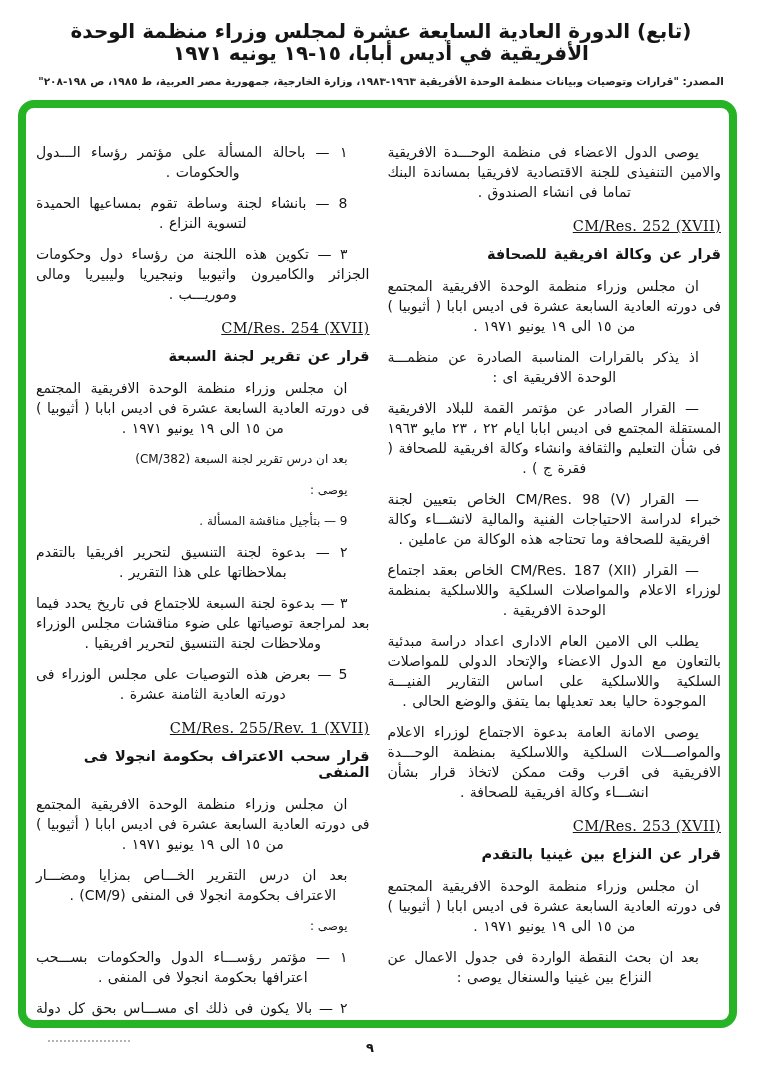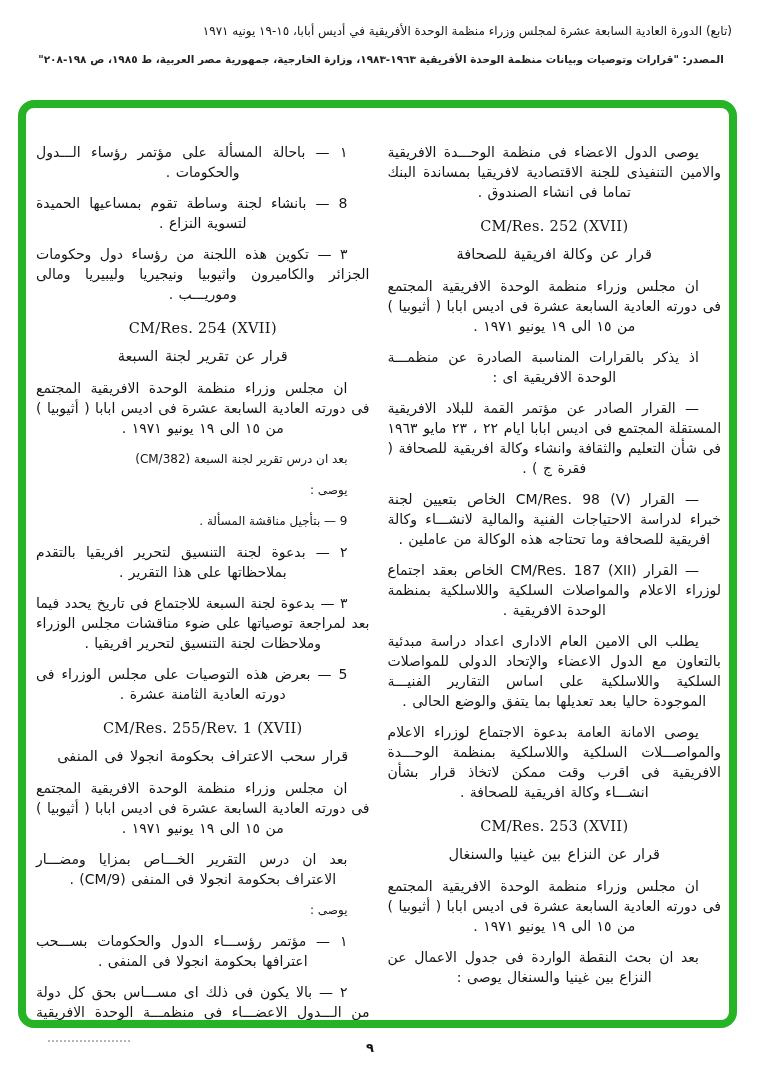--- a/index.html
+++ b/index.html
@@ -3,21 +3,21 @@
 <meta charset="utf-8">
 <style>
   html,body{margin:0;padding:0;}
   body{
     width:762px;height:1082px;position:relative;overflow:hidden;
     background:#ffffff;color:#151515;
     font-family:"DejaVu Sans", sans-serif;
   }
   
   .hdr{position:absolute;top:20px;left:0;right:0;text-align:center;direction:rtl;}
-  .hdr-title{font-size:12px;font-weight:normal;line-height:22px;padding:0 30px;text-align:right;}
+  .hdr-title{font-size:20px;font-weight:bold;line-height:22px;padding:0 30px;}
   .hdr-src{font-size:10.5px;font-weight:bold;margin-top:11px;color:#222;}
   
   .frame{
     position:absolute;left:18px;top:100px;width:719px;height:928px;
     box-sizing:border-box;border:8px solid #26b326;border-radius:16px;
     overflow:hidden;
   }
   .cols{
     position:absolute;top:0;left:0;right:0;bottom:0;
     padding:30px 8px 0 10px;display:flex;gap:18px;direction:rtl;
@@ -27,27 +27,28 @@
   .par{
     direction:rtl;font-size:14px;line-height:20px;margin:4px 0 11px;
     text-align:justify;text-align-last:center;text-indent:22px;
     word-spacing:1px;
   }
   .line{
     direction:rtl;font-size:12px;line-height:20px;margin:0 0 11px;
     text-align:right;text-indent:22px;
   }
   .res{
-    direction:ltr;text-align:center;
+    direction:ltr;text-align:right;
     font-family:"DejaVu Serif", serif;
     font-size:14.5px;letter-spacing:.3px;
     margin:16px 0 12px;
+    text-decoration:underline;
   }
   .head{
-    direction:rtl;text-align:center;font-weight:normal;
+    direction:rtl;text-align:right;font-weight:bold;
     font-size:14.5px;margin:2px 0 14px;word-spacing:2px;
   }
   
   .pageno{position:absolute;left:366px;top:1040px;font-size:13px;font-weight:bold;}
   .smudge{position:absolute;left:48px;top:1040px;width:82px;border-top:2px dotted #b5b5b0;}
 </style>
 </head>
 <body style="background: rgb(255, 255, 255); color: rgb(21, 21, 21);">
 
 <div class="hdr">
@@ -62,21 +63,21 @@
         <div class="res">CM/Res. 252 (XVII)</div>
         <div class="head">قرار عن وكالة افريقية للصحافة</div>
         <div class="par">ان مجلس وزراء منظمة الوحدة الافريقية المجتمع فى دورته العادية السابعة عشرة فى اديس ابابا ( أثيوبيا ) من ١٥ الى ١٩ يونيو ١٩٧١ .</div>
         <div class="par">اذ يذكر بالقرارات المناسبة الصادرة عن منظمـــة الوحدة الافريقية اى :</div>
         <div class="par">— القرار الصادر عن مؤتمر القمة للبلاد الافريقية المستقلة المجتمع فى اديس ابابا ايام ٢٢ ، ٢٣ مايو ١٩٦٣ فى شأن التعليم والثقافة وانشاء وكالة افريقية للصحافة ( فقرة ج ) .</div>
         <div class="par">— القرار CM/Res. 98 (V) الخاص بتعيين لجنة خبراء لدراسة الاحتياجات الفنية والمالية لانشـــاء وكالة افريقية للصحافة وما تحتاجه هذه الوكالة من عاملين .</div>
         <div class="par">— القرار CM/Res. 187 (XII) الخاص بعقد اجتماع لوزراء الاعلام والمواصلات السلكية واللاسلكية بمنظمة الوحدة الافريقية .</div>
         <div class="par">يطلب الى الامين العام الادارى اعداد دراسة مبدئية بالتعاون مع الدول الاعضاء والإتحاد الدولى للمواصلات السلكية واللاسلكية على اساس التقارير الفنيـــة الموجودة حاليا بعد تعديلها بما يتفق والوضع الحالى .</div>
         <div class="par">يوصى الامانة العامة بدعوة الاجتماع لوزراء الاعلام والمواصـــلات السلكية واللاسلكية بمنظمة الوحـــدة الافريقية فى اقرب وقت ممكن لاتخاذ قرار بشأن انشـــاء وكالة افريقية للصحافة .</div>
         <div class="res">CM/Res. 253 (XVII)</div>
-        <div class="head">قرار عن النزاع بين غينيا والسنغال</div>
+        <div class="head">قرار عن النزاع بين غينيا بالتقدم</div>
         <div class="par">ان مجلس وزراء منظمة الوحدة الافريقية المجتمع فى دورته العادية السابعة عشرة فى اديس ابابا ( أثيوبيا ) من ١٥ الى ١٩ يونيو ١٩٧١ .</div>
         <div class="par">بعد ان بحث النقطة الواردة فى جدول الاعمال عن النزاع بين غينيا والسنغال يوصى :</div>
       </div>
     <div class="col">
         <div class="par">١ — باحالة المسألة على مؤتمر رؤساء الـــدول والحكومات .</div>
         <div class="par">8 — بانشاء لجنة وساطة تقوم بمساعيها الحميدة لتسوية النزاع .</div>
         <div class="par">٣ — تكوين هذه اللجنة من رؤساء دول وحكومات الجزائر والكاميرون واثيوبيا ونيجيريا وليبيريا ومالى وموريـــب .</div>
         <div class="res">CM/Res. 254 (XVII)</div>
         <div class="head">قرار عن تقرير لجنة السبعة</div>
         <div class="par">ان مجلس وزراء منظمة الوحدة الافريقية المجتمع فى دورته العادية السابعة عشرة فى اديس ابابا ( أثيوبيا ) من ١٥ الى ١٩ يونيو ١٩٧١ .</div>

